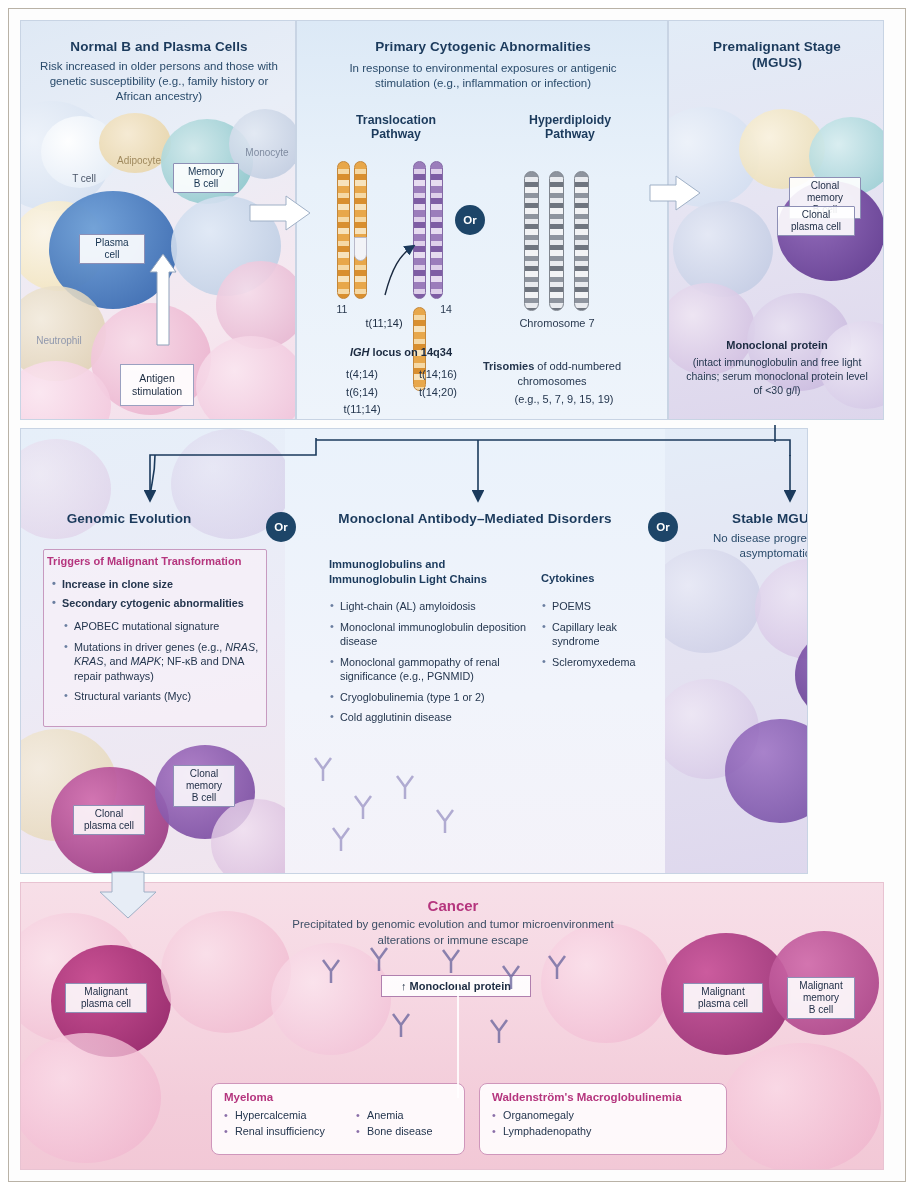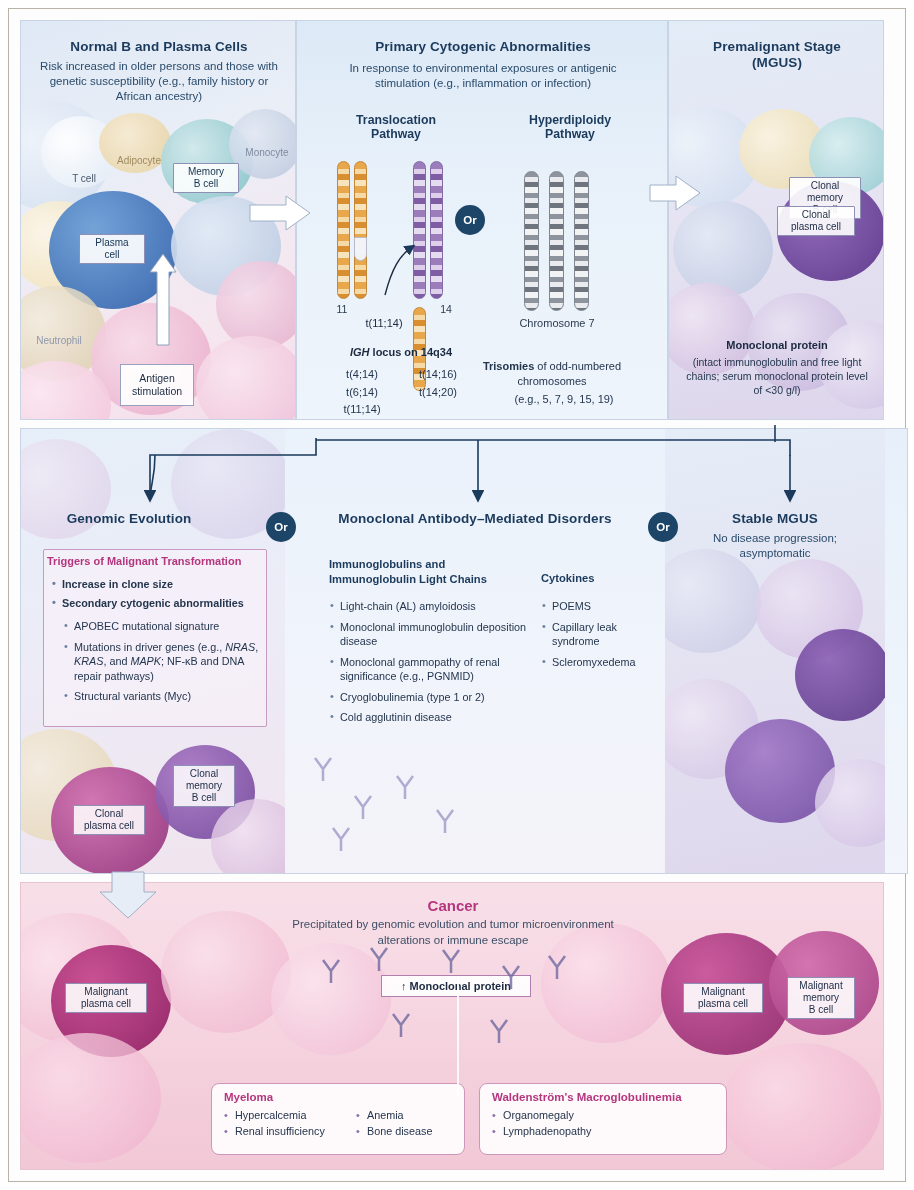--- a/index.html
+++ b/index.html
@@ -38,21 +38,21 @@
     border: 1px solid #c8d4e4;
     overflow: hidden;
   }
   .p-premal {
     left: 668px; top: 20px; width: 216px; height: 400px;
     background: linear-gradient(170deg,#e2ecf7 0%,#e6e4f2 45%,#ddd6ec 100%);
     border: 1px solid #c8d4e4;
     overflow: hidden;
   }
   .p-mid {
-    left: 20px; top: 428px; width: 888px; height: 446px;
+    left: 20px; top: 428px; width: 788px; height: 446px;
     background: linear-gradient(180deg,#e7f0fa 0%,#eef4fb 60%,#f2f5fb 100%);
     border: 1px solid #c8d4e4;
     overflow: hidden;
   }
   .p-genomic {
     position: absolute; left: 0; top: 0; width: 264px; height: 446px;
     background: linear-gradient(170deg,#e6eff9 0%,#ecebf6 50%,#f0e4ee 100%);
     overflow: hidden;
   }
   .p-monoclonal {

